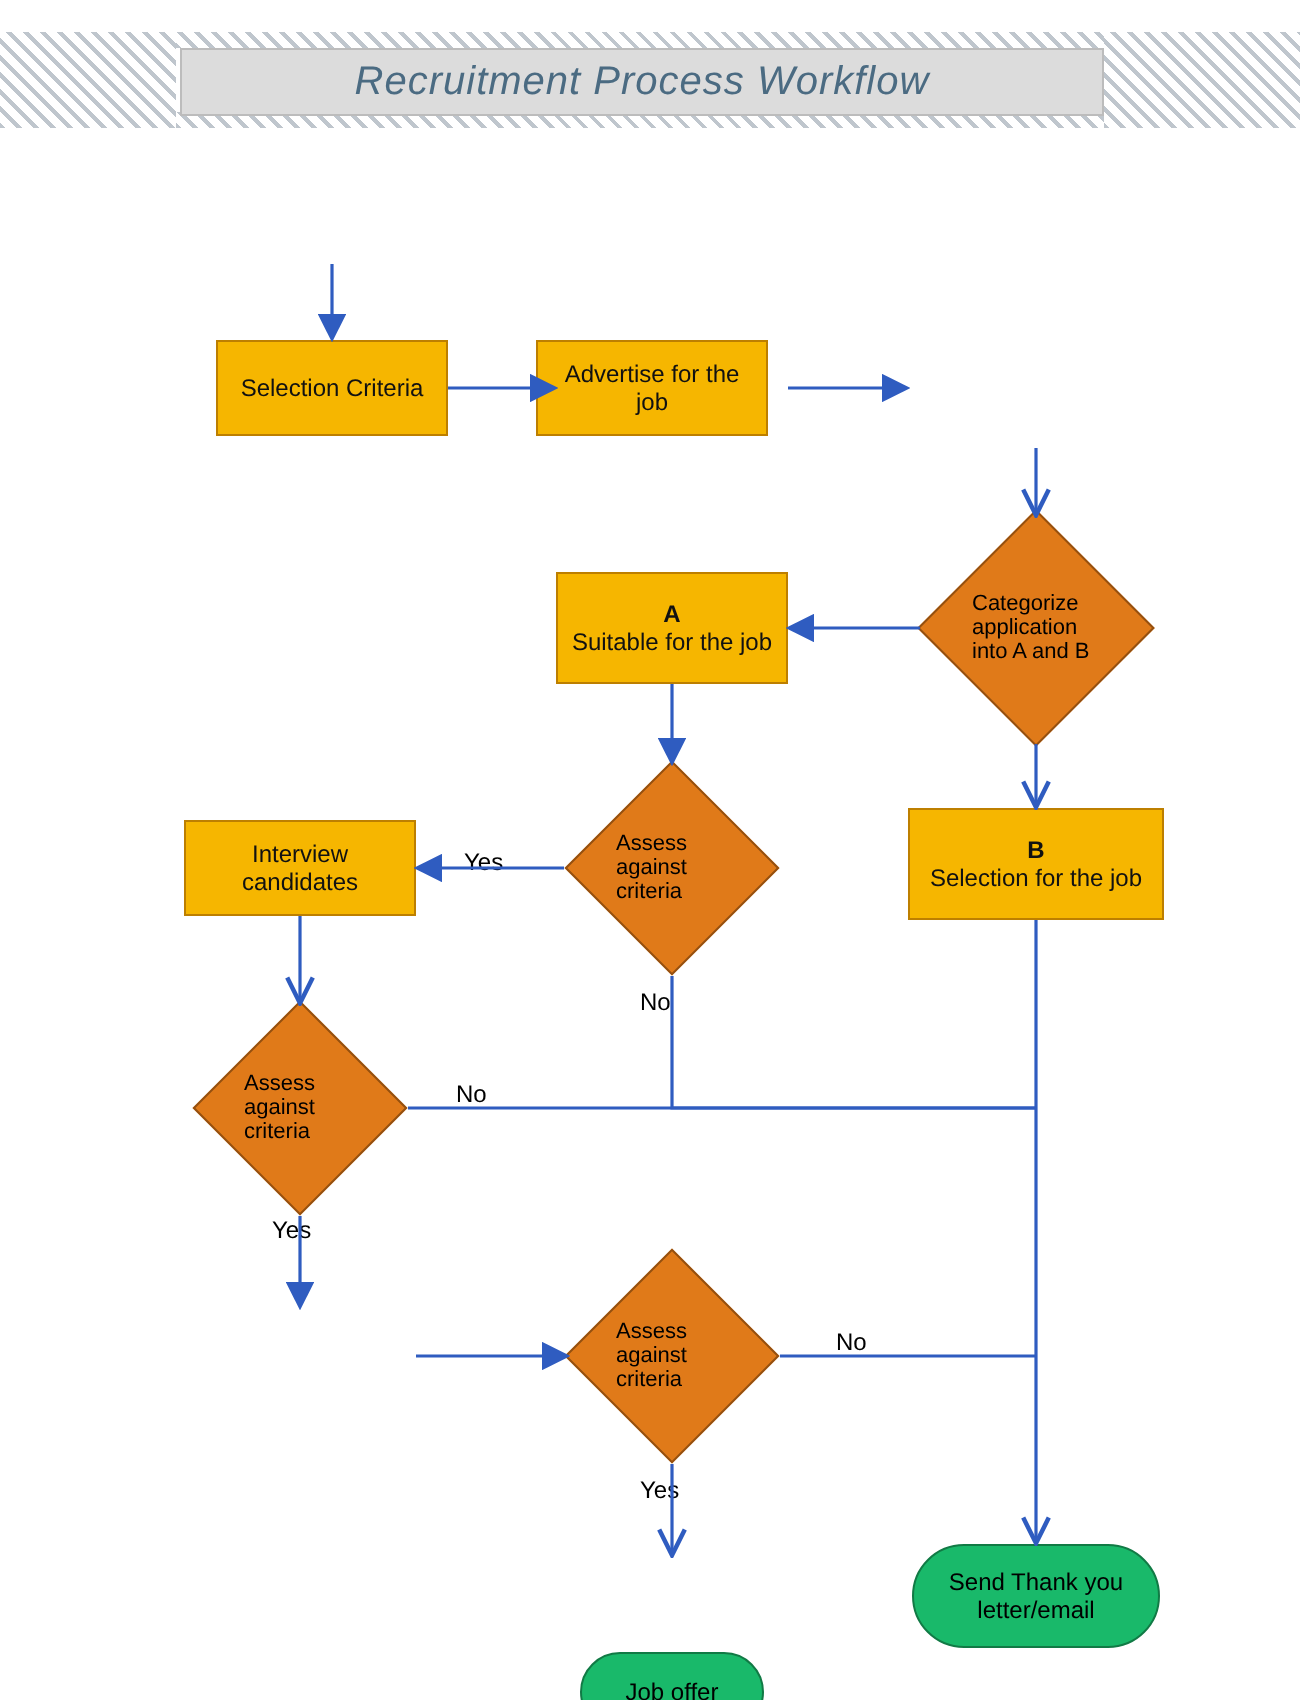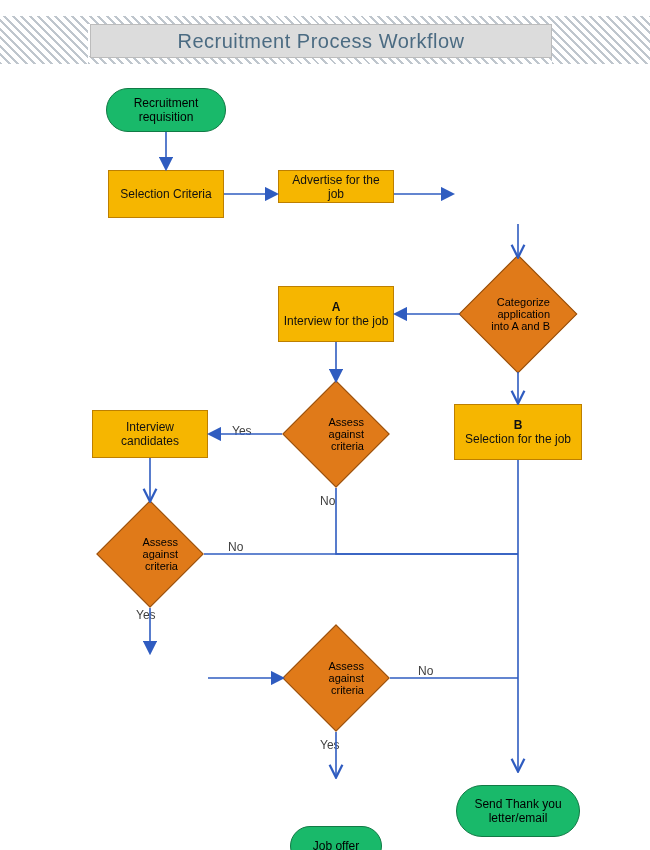--- a/index.html
+++ b/index.html
@@ -19,20 +19,21 @@
     width: 460px;
     height: 32px;
     background: #dcdcdc;
     border: 1px solid #bcbcbc;
     display: flex;
     align-items: center;
     justify-content: center;
     color: #4b6b82;
     font-size: 20px;
     letter-spacing: 0.5px;
+    font-style: italic;
   }
   
   .hatch {
     position: absolute;
     background: repeating-linear-gradient(
       45deg,
       #bfc6cd 0px,
       #bfc6cd 2px,
       #ffffff 2px,
       #ffffff 6px
@@ -103,68 +104,67 @@
     border: 1px solid #945010;
     transform: rotate(45deg);
     box-sizing: border-box;
   }
   .decision-text {
     position: absolute;
     inset: 0;
     display: flex;
     align-items: center;
     justify-content: center;
-    text-align: right;
+    text-align: left;
     font-size: 11px;
     color: #000;
     padding: 10px;
     box-sizing: border-box;
   }
 
   svg.arrows {
     position: absolute;
     left: 0;
     top: 0;
     width: 650px;
     height: 850px;
     pointer-events: none;
   }
   .edge-label {
     position: absolute;
     font-size: 12px;
-    color: #404040;
+    color: #000000;
   }
 </style>
 </head>
 <body>
 
 <div class="hatch left"></div>
 <div class="hatch right"></div>
 <div class="hatch top"></div>
 <div class="hatch bottom"></div>
 
 <div class="title-banner">Recruitment Process Workflow</div>
 
 <div class="canvas">
 
-  <div class="terminator" style="left:106px; top:88px; width:120px; height:44px;">Recruitment requisition</div>
 
   <div class="process" style="left:108px; top:170px; width:116px; height:48px;">Selection Criteria</div>
 
-  <div class="process" style="left:278px; top:170px; width:116px; height:33px;">Advertise for the job</div>
+  <div class="process" style="left:268px; top:170px; width:116px; height:48px;">Advertise for the job</div>
 
 
   <div class="decision-wrap" style="left:476px; top:272px; width:84px; height:84px;">
     <div class="decision-shape"></div>
     <div class="decision-text">Categorize application into A and B</div>
   </div>
 
   <div class="process" style="left:278px; top:286px; width:116px; height:56px;">
     <span class="bold">A</span>
-    <span>Interview for the job</span>
+    <span>Suitable for the job</span>
   </div>
 
   <div class="process" style="left:454px; top:404px; width:128px; height:56px;">
     <span class="bold">B</span>
     <span>Selection for the job</span>
   </div>
 
   <div class="decision-wrap" style="left:298px; top:396px; width:76px; height:76px;">
     <div class="decision-shape"></div>
     <div class="decision-text">Assess against criteria</div>
@@ -178,21 +178,21 @@
   </div>
 
 
   <div class="decision-wrap" style="left:298px; top:640px; width:76px; height:76px;">
     <div class="decision-shape"></div>
     <div class="decision-text">Assess against criteria</div>
   </div>
 
   <div class="terminator" style="left:290px; top:778px; width:92px; height:40px;margin-top:48px;">Job offer</div>
 
-  <div class="terminator" style="left:456px; top:772px; width:124px; height:52px;margin-top:13px;">Send Thank you letter/email</div>
+  <div class="terminator" style="left:456px; top:772px; width:124px; height:52px;">Send Thank you letter/email</div>
 
   <span class="edge-label" style="left:232px; top:424px;">Yes</span>
   <span class="edge-label" style="left:320px; top:494px;">No</span>
   <span class="edge-label" style="left:136px; top:608px;">Yes</span>
   <span class="edge-label" style="left:228px; top:540px;">No</span>
   <span class="edge-label" style="left:320px; top:738px;">Yes</span>
   <span class="edge-label" style="left:418px; top:664px;">No</span>
 
   <svg class="arrows">
     <defs>

